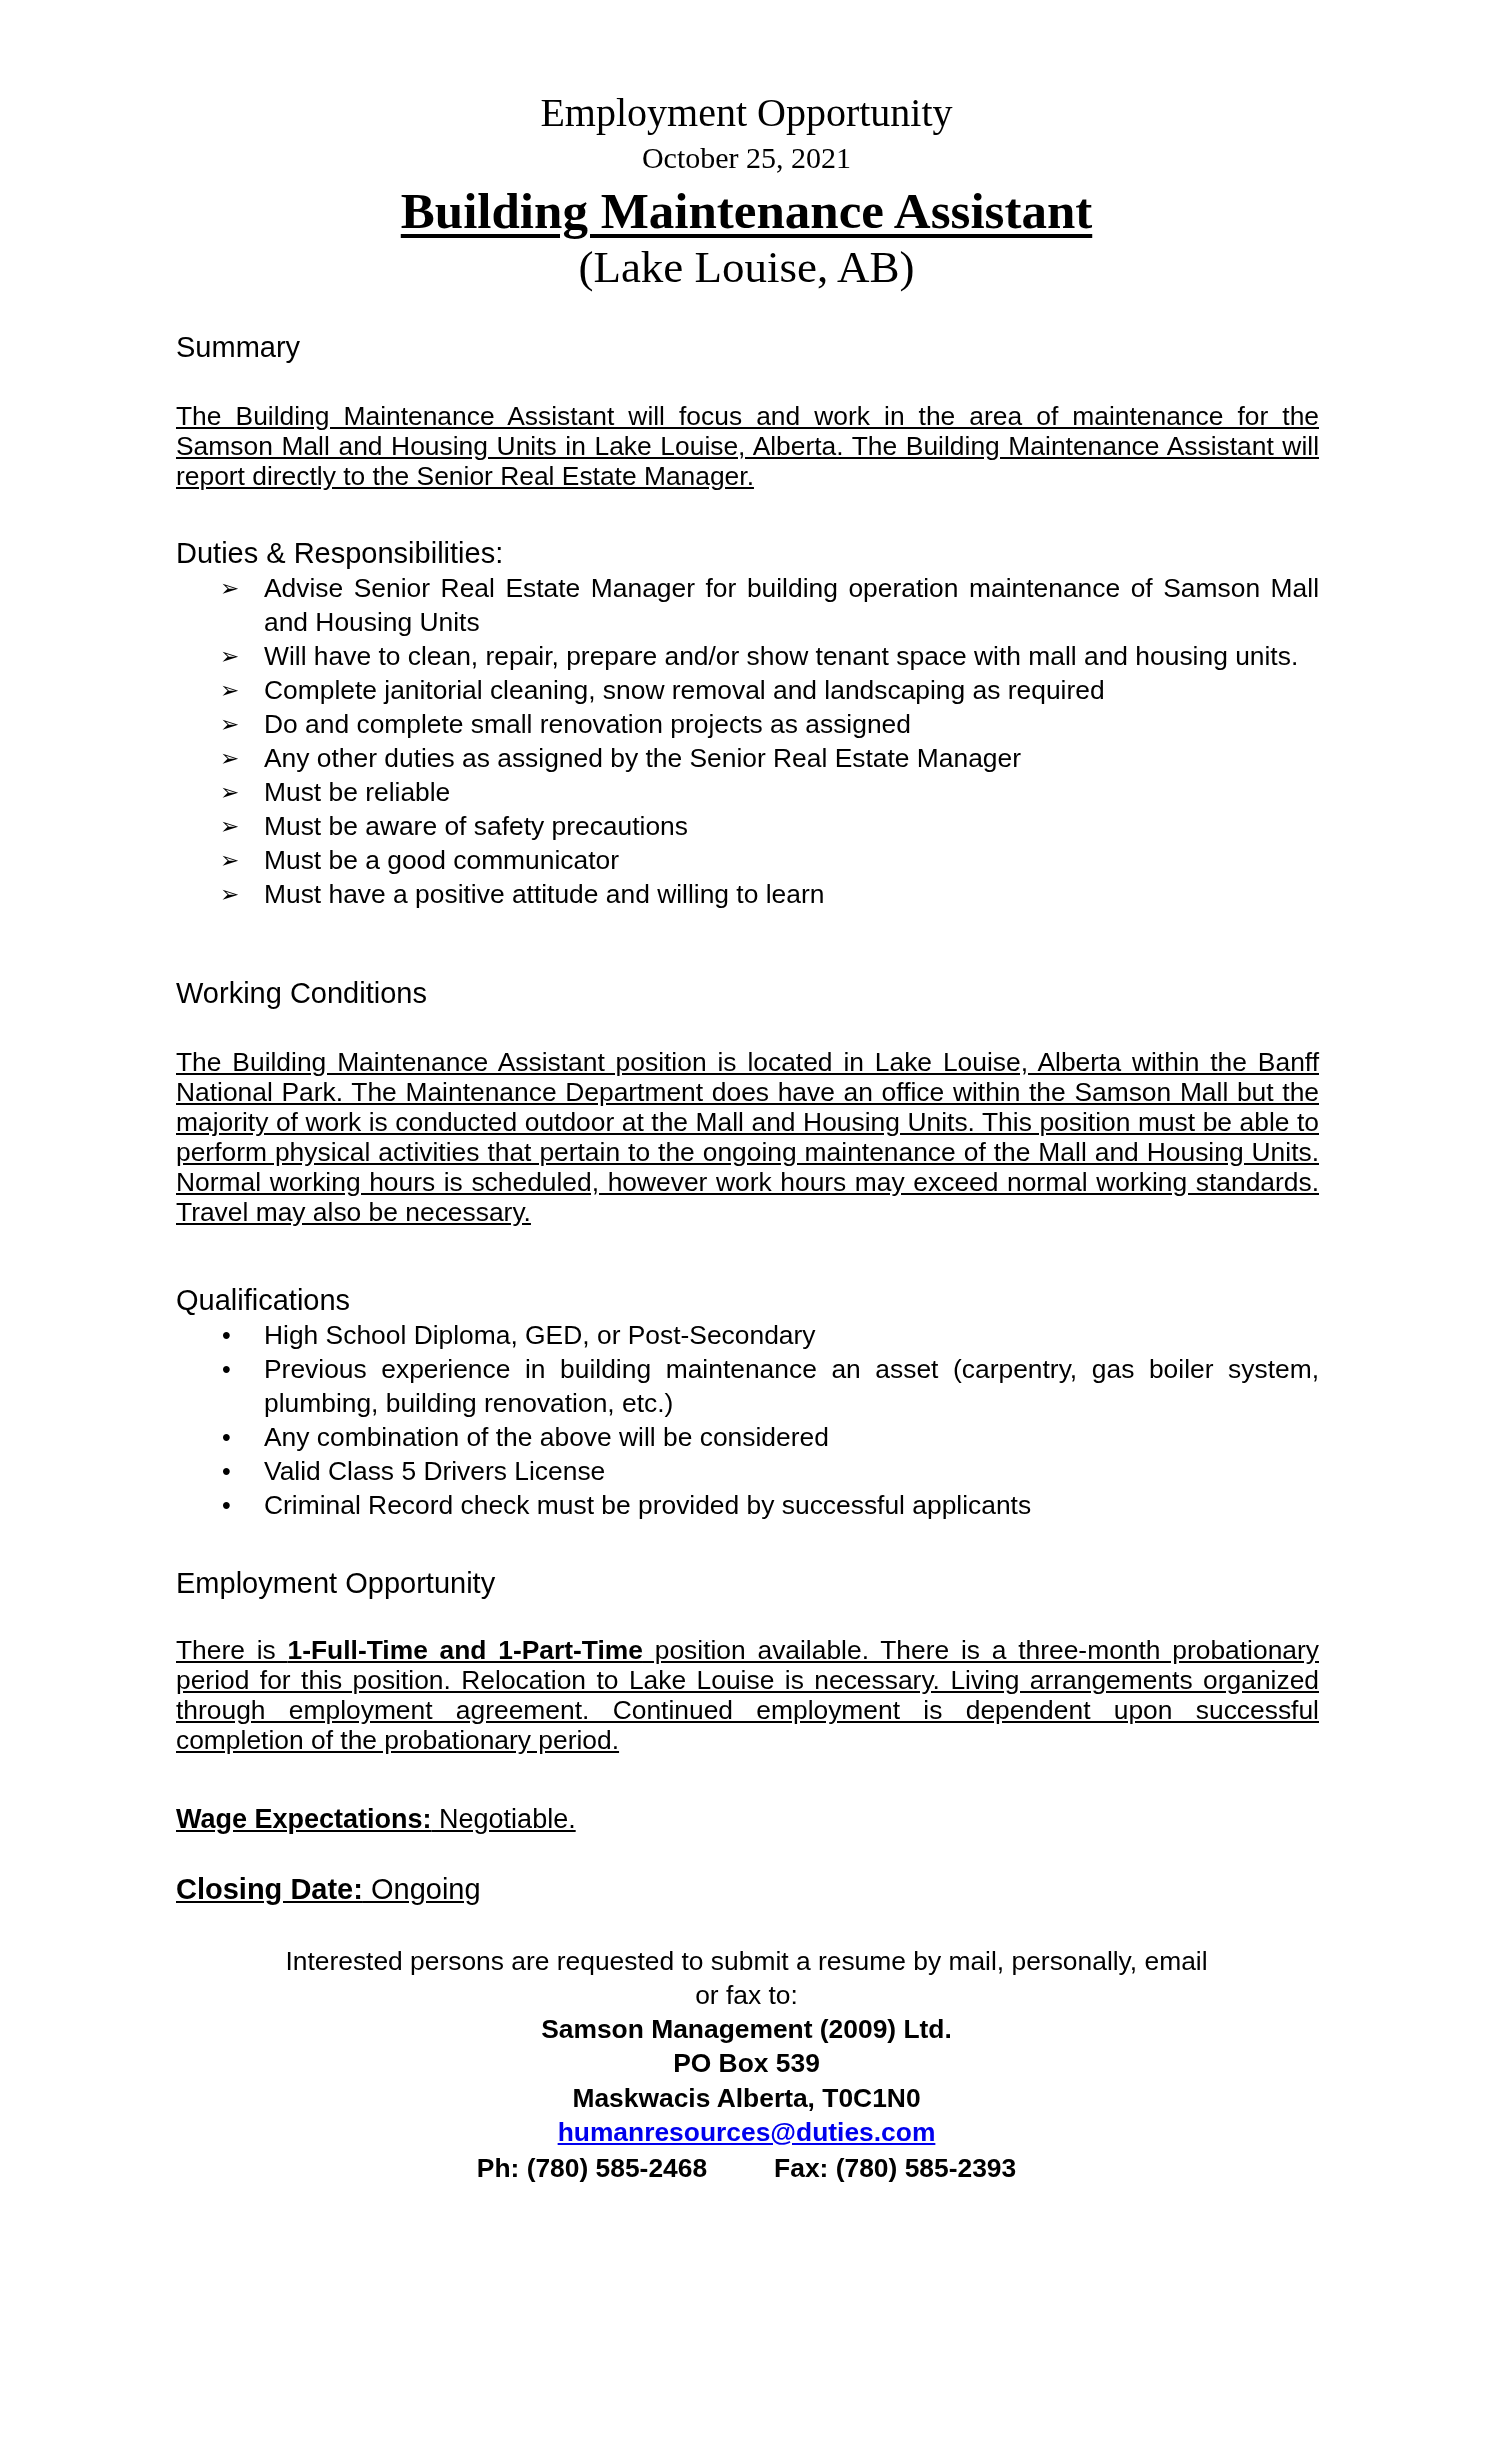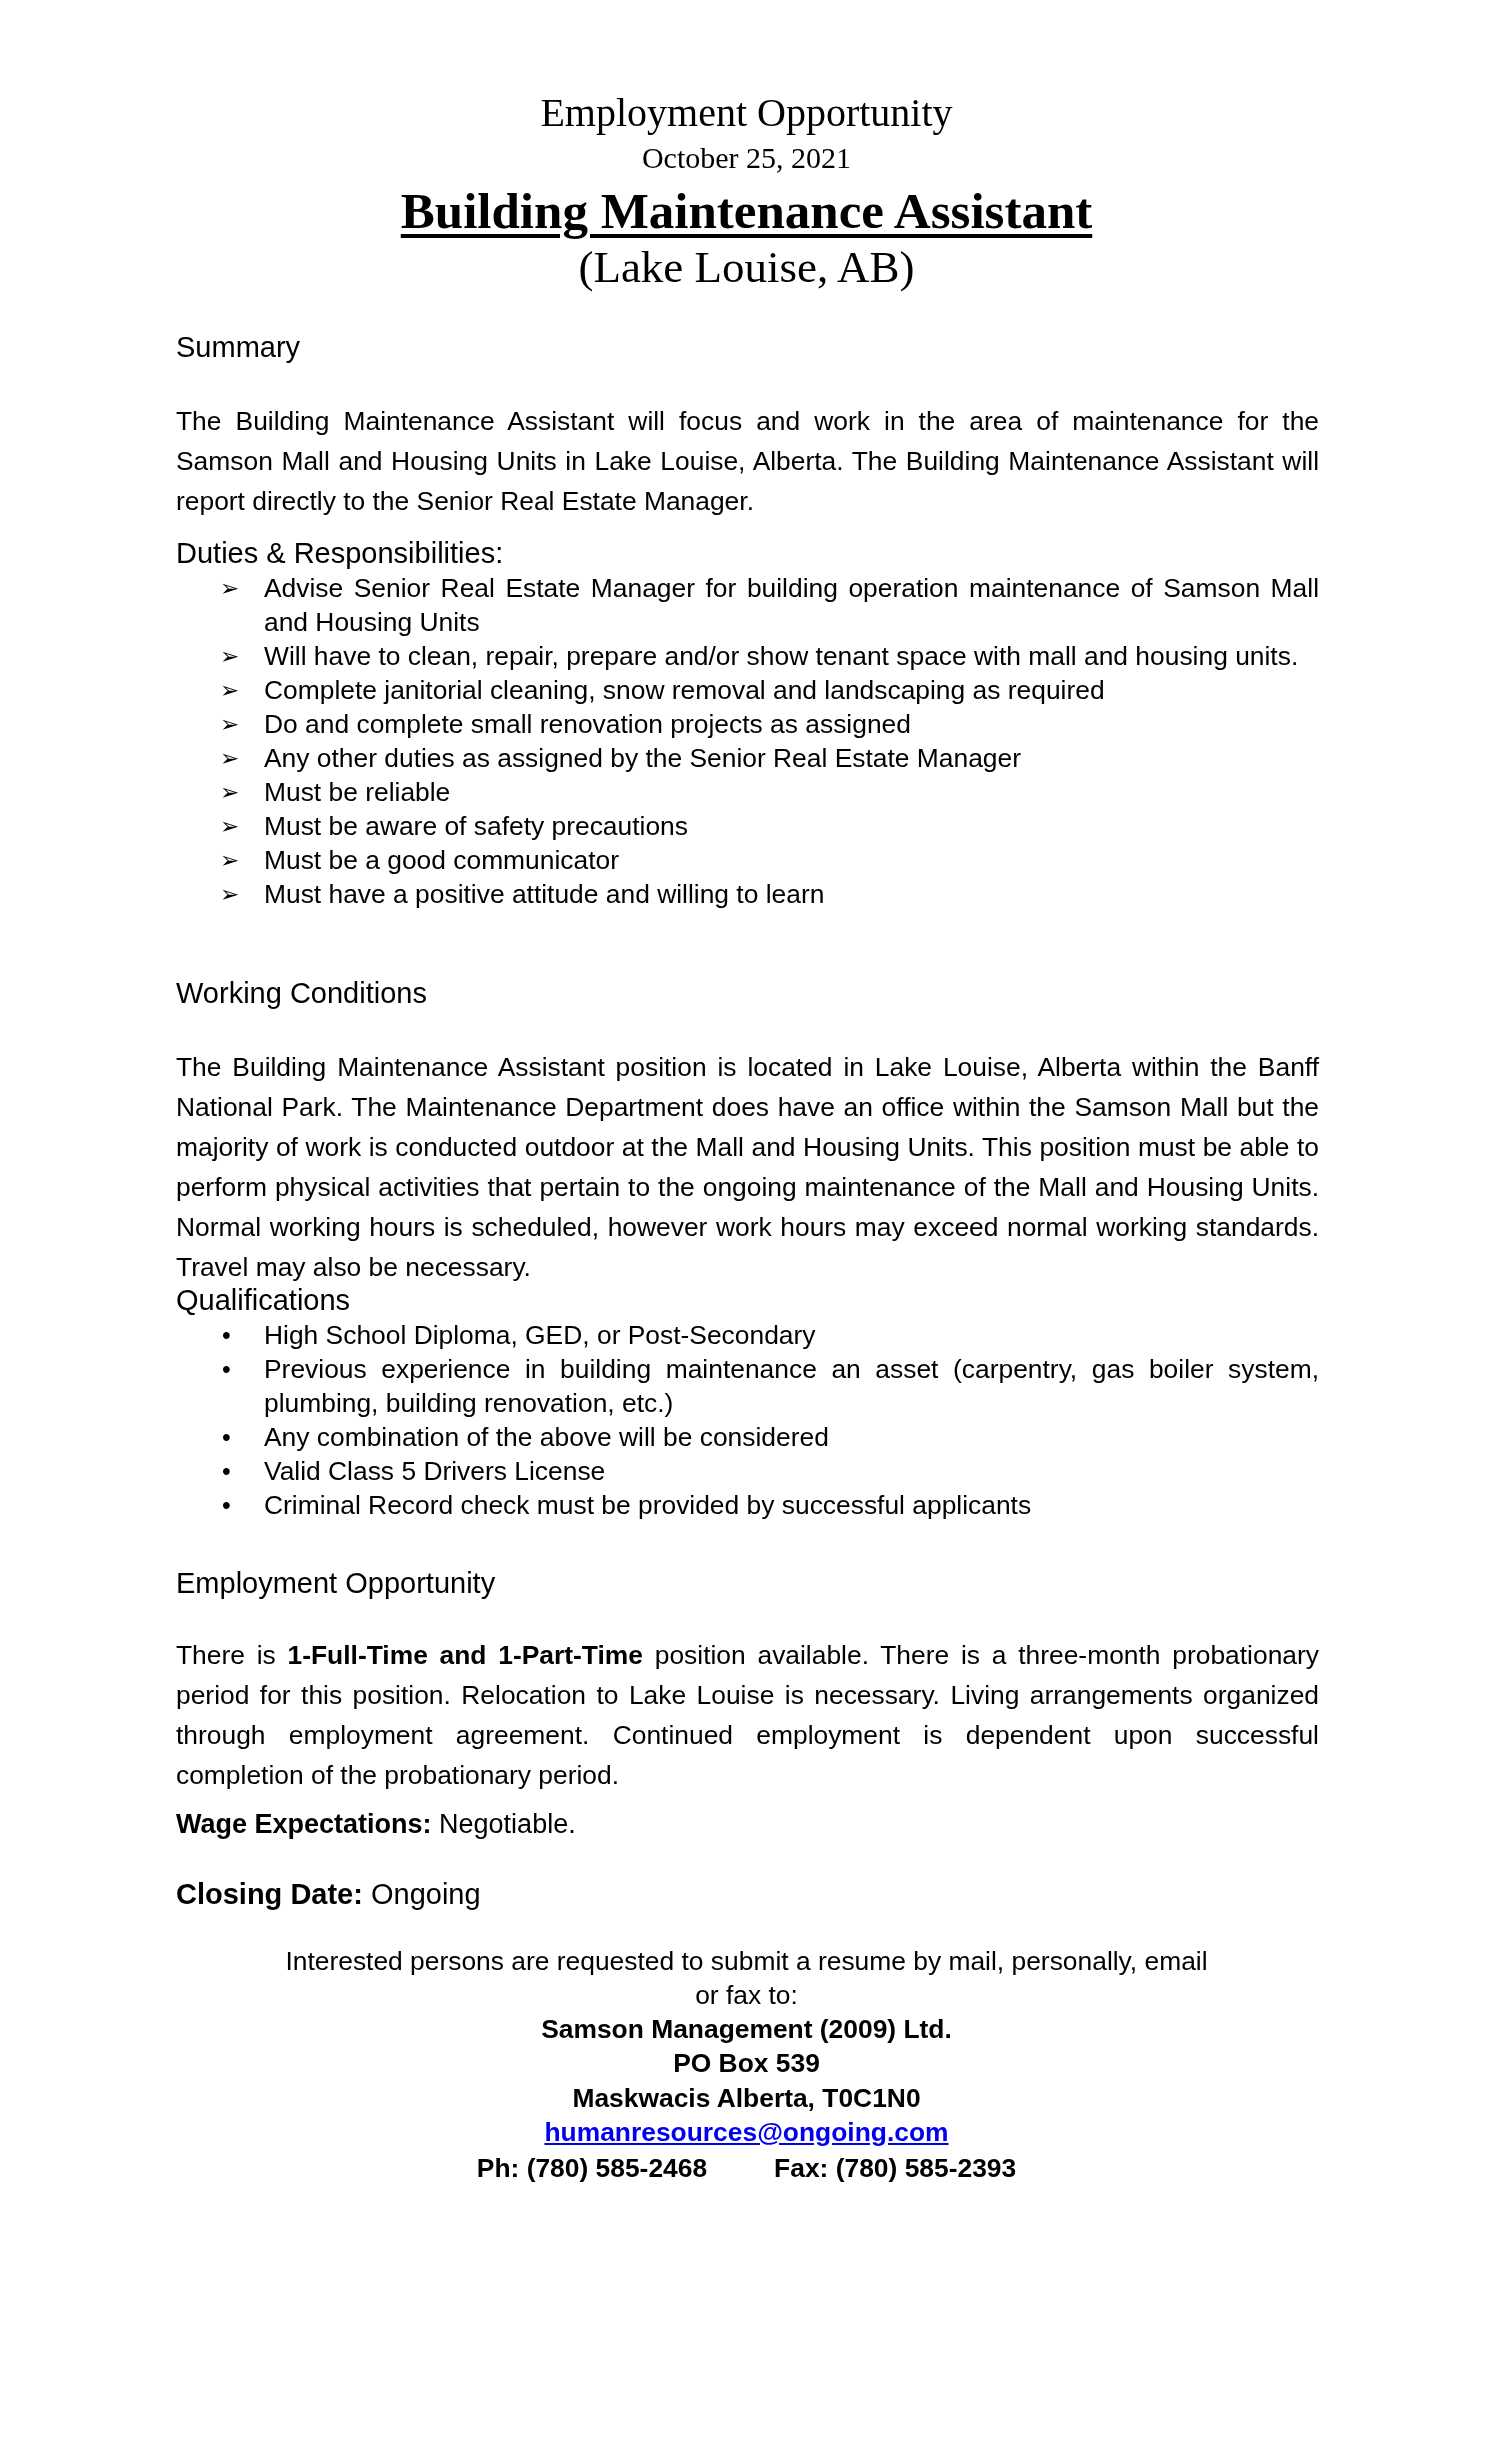--- a/index.html
+++ b/index.html
@@ -8,21 +8,21 @@
   .serif { font-family: "Liberation Serif", "DejaVu Serif", serif; }
   .sans { font-family: "Liberation Sans", "DejaVu Sans", sans-serif; }
   .center { position: absolute; left: 0; width: 1493px; text-align: center; }
   .hdr1 { top: 89px; font-size: 40px; line-height: 48px; }
   .hdr-date { top: 140px; font-size: 30px; line-height: 35px; }
   .hdr-title { top: 181px; font-size: 51px; line-height: 60px; font-weight: bold; }
   .hdr-title span { text-decoration: underline; text-decoration-thickness: 3.8px; text-underline-offset: 5.8px; margin-top: 44px; }
   .hdr-loc { top: 240px; font-size: 45px; line-height: 54px; }
   .col { position: absolute; left: 176px; width: 1143px; }
   .h2 { font-size: 29px; font-weight: normal; line-height: 35px; }
-  .p { font-size: 26.4px; line-height: 40px; text-align: justify; }
+  .p { font-size: 26.4px; line-height: 30px; text-align: justify; text-decoration: underline; }
   ul.list { list-style: none; margin: 0; padding: 0; }
   ul.list li { position: relative; padding-left: 88px; font-size: 26.4px; line-height: 34px; }
   ul.list li.just { text-align: justify; }
   .arrow { position: absolute; left: 44px; top: 0; font-size: 23px; }
   .dot { position: absolute; left: 46px; top: 0; font-size: 25px; }
   .contact { position: absolute; left: 0; width: 1493px; text-align: center; font-size: 26.4px; line-height: 34px; }
   .bold { font-weight: bold; }
   .email { color: #0000ee; text-decoration: underline; font-weight: bold; }
   .phone-row span + span { margin-left: 67px; }
 </style>
@@ -69,17 +69,17 @@
 
   <div class="col sans p" style="top:1804px; font-size:27px;"><span class="bold">Wage Expectations:</span><span> Negotiable.</span></div>
 
   <div class="col sans p" style="top:1874px; font-size:29px;"><span class="bold">Closing Date:</span><span> Ongoing</span></div>
 
   <div class="contact sans" style="top:1944px;">Interested persons are requested to submit a resume by mail, personally, email</div>
   <div class="contact sans" style="top:1978px;">or fax to:</div>
   <div class="contact sans bold" style="top:2012px;">Samson Management (2009) Ltd.</div>
   <div class="contact sans bold" style="top:2046px;">PO Box 539</div>
   <div class="contact sans bold" style="top:2081px;">Maskwacis Alberta, T0C1N0</div>
-  <div class="contact sans" style="top:2115px;"><a class="email">humanresources@ongoing.com</a></div>
+  <div class="contact sans" style="top:2115px;"><a class="email">humanresources@duties.com</a></div>
   <div class="contact sans bold phone-row" style="top:2151px;"><span>Ph: (780) 585-2468</span><span>Fax: (780) 585-2393</span></div>
 
 </div>
 
 
 </body></html>

